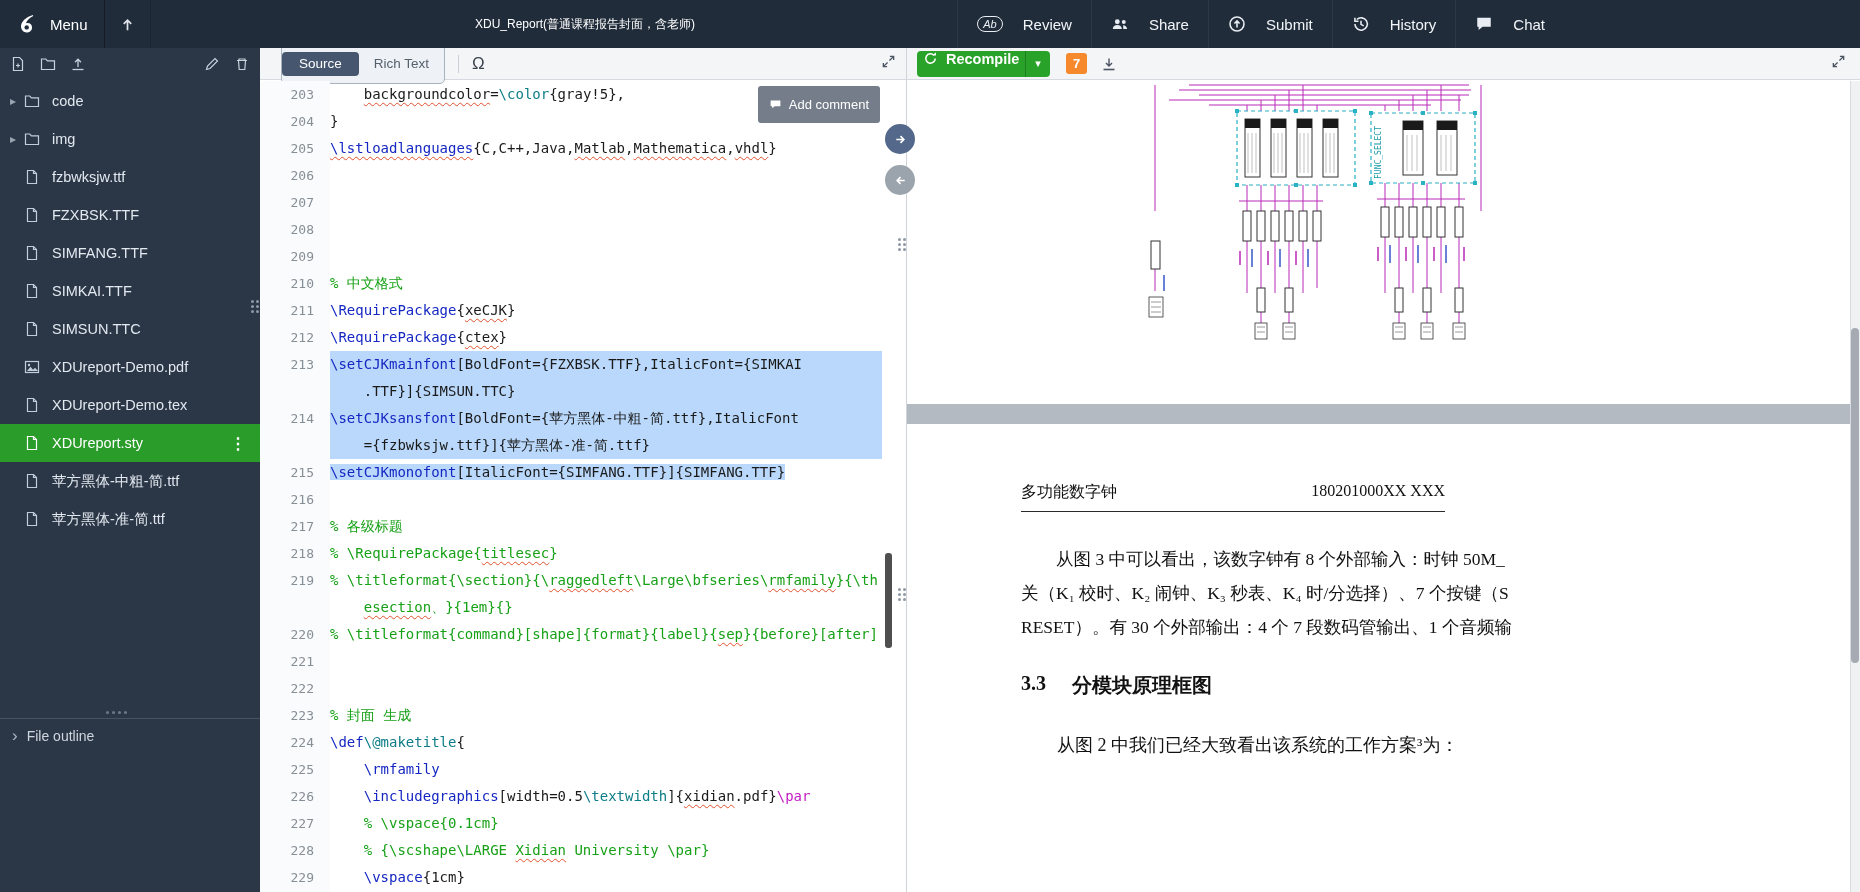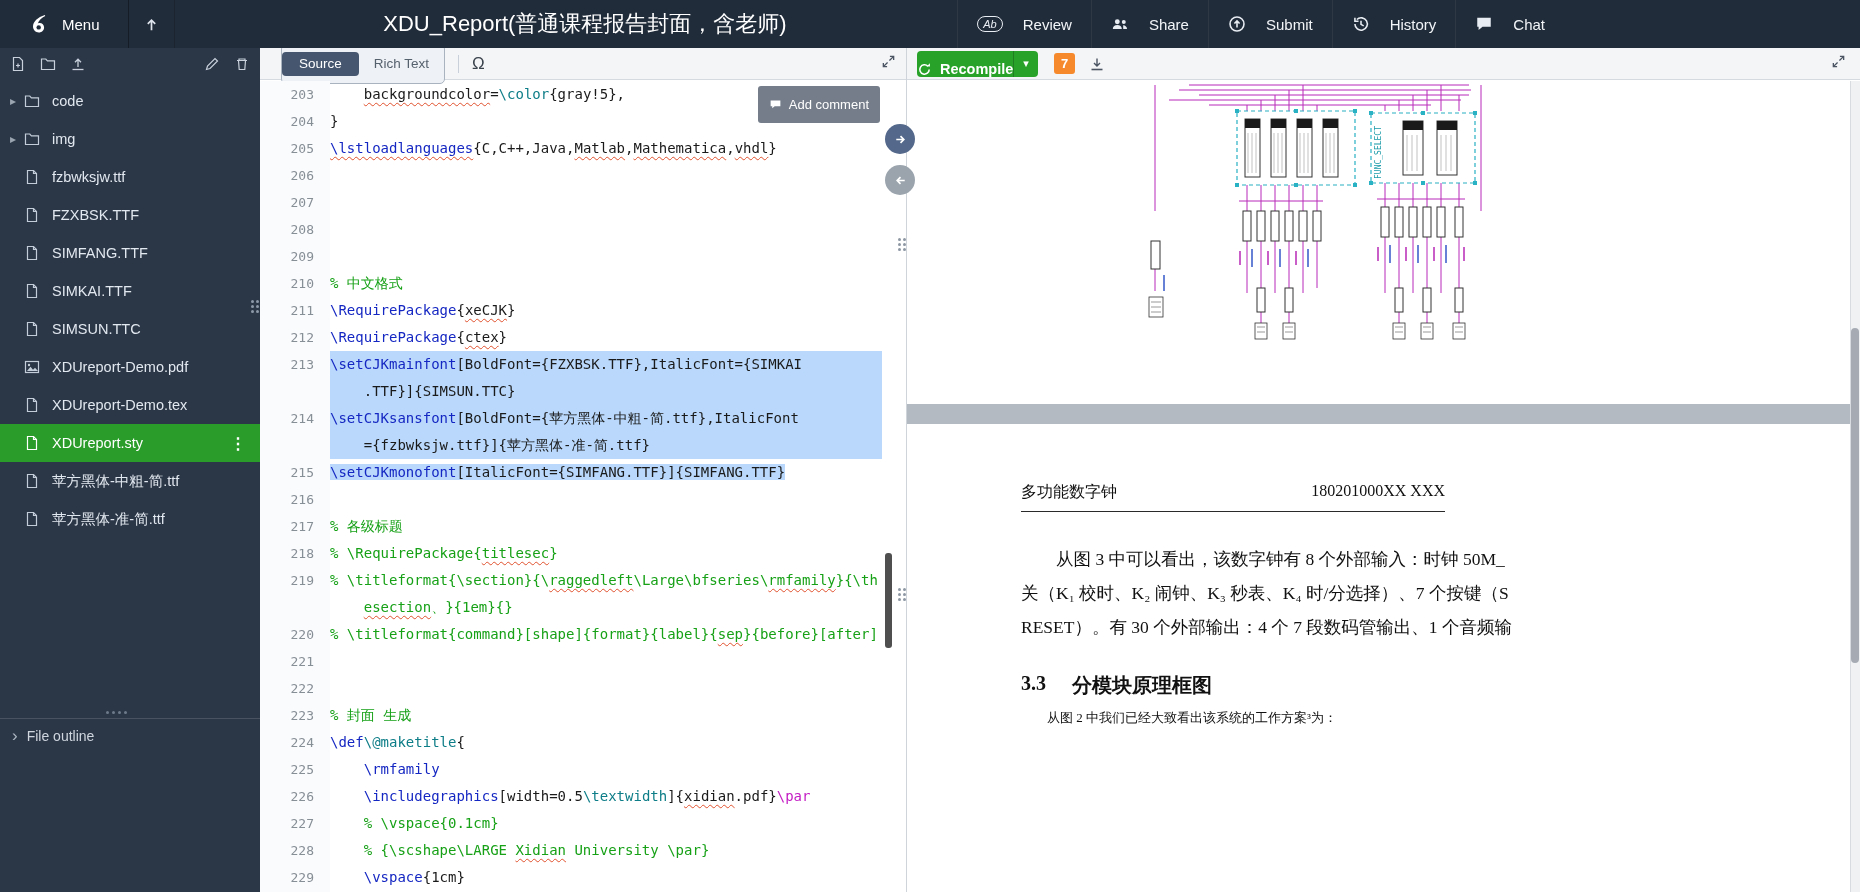--- a/index.html
+++ b/index.html
@@ -2,26 +2,26 @@
 <html><head>
 <meta charset="utf-8">
 <style>
   *{margin:0;padding:0;box-sizing:border-box}
   html,body{width:1860px;height:892px;overflow:hidden;background:#fff;
     font-family:"Liberation Sans",sans-serif;}
   .app{position:relative;width:1860px;height:892px;overflow:hidden}
 
   
   .header{position:absolute;top:0;left:0;right:0;height:48px;background:#212c3a;color:#fff;display:flex;align-items:stretch;z-index:30}
-  .menu-btn{display:flex;align-items:center;gap:10px;padding:0 28px;border-right:1px solid rgba(0,0,0,.35);cursor:pointer}
+  .menu-btn{display:flex;align-items:center;gap:10px;padding:0 16px;border-right:1px solid rgba(0,0,0,.35);cursor:pointer}
   .menu-btn svg{width:24px;height:24px;color:#fff}
   .menu-label{font-size:15px}
   .hd-up{display:flex;align-items:center;justify-content:center;width:46px;border-right:1px solid rgba(0,0,0,.18);cursor:pointer}
   .hd-up svg{width:17px;height:17px;color:#dfe5ec}
-  .hd-title{position:absolute;left:300px;width:570px;top:0;height:48px;line-height:48px;text-align:center;font-size:22px;color:#fff;white-space:nowrap;overflow:hidden}
+  .hd-title{position:absolute;left:300px;width:570px;top:0;height:48px;line-height:48px;text-align:center;font-size:12px;color:#fff;white-space:nowrap;overflow:hidden}
   .hd-right{position:absolute;right:296px;top:0;height:48px;display:flex;align-items:stretch}
   .hd-item{display:flex;align-items:center;gap:20px;padding:0 19px;font-size:15px;color:#f2f5f8;border-left:1px solid rgba(255,255,255,.06);cursor:pointer}
   .hd-item svg{width:18px;height:18px;color:#e8edf3}
   .rev-ic{font-size:11px;font-style:italic;border:1.5px solid #e8edf3;border-radius:9px;padding:0 5px;line-height:14px;color:#e8edf3}
 
   
   .sidebar{position:absolute;top:48px;left:0;width:260px;bottom:0;background:#2b3647;color:#dde4ec;z-index:5}
   .side-toolbar{height:32px;display:flex;align-items:center;padding:0 10px;gap:14px}
   .side-toolbar svg{width:16px;height:16px;color:#c8d1dc;cursor:pointer}
   .side-toolbar .spacer{flex:1}
@@ -76,37 +76,37 @@
   .pd-btn svg{width:15px;height:15px;color:#fff}
   .pd-btn.b1{top:124px;background:#53688a}
   .pd-btn.b2{top:165px;background:#9ba4ad}
   .grip-pdf{position:absolute;left:898px;display:grid;grid-template-columns:3px 3px;gap:2px;z-index:40}
   .grip-pdf i{width:3px;height:3px;border-radius:50%;background:#8d97a3}
 
   
   .pdf-pane{position:absolute;top:48px;left:906px;right:0;bottom:0;background:#fff;border-left:1px solid #cfd4da}
   .pdf-toolbar{height:32px;background:#f4f5f7;border-bottom:1px solid #d5dae1;display:flex;align-items:center}
   .recompile{display:flex;align-items:stretch;height:26px;margin-left:10px;border-radius:4px;overflow:hidden;background:#28a228;color:#fff;cursor:pointer}
-  .rc-main{display:flex;align-items:flex-end;gap:8px;padding:0 0;font-size:14.5px;font-weight:bold}
+  .rc-main{display:flex;align-items:flex-start;gap:8px;padding:0 6px;font-size:14.5px;font-weight:bold}
   .rc-main svg{width:15px;height:15px;color:#fff}
   .rc-caret{display:flex;align-items:center;padding:0 9px;border-left:1px solid rgba(0,0,0,.22);font-size:11px}
   .logbadge{margin-left:16px;background:#f6892c;color:#fff;font-weight:bold;font-size:13px;border-radius:3px;padding:3px 7px;cursor:pointer}
   .dl-btn{margin-left:14px;cursor:pointer;display:flex}
   .dl-btn svg{width:16px;height:16px;color:#4a5462}
   .pdf-expand{margin-left:auto;margin-right:14px;cursor:pointer}
 
   .pdf-view{position:absolute;top:33px;left:0;right:10px;bottom:0;background:#b4bac1;overflow:hidden}
   .page1{position:absolute;top:0;left:0;right:0;height:323px;background:#fff;overflow:hidden}
   .page2{position:absolute;top:343px;left:0;right:0;bottom:0;background:#fff;overflow:hidden}
   .circuit{position:absolute;top:2px;left:212px}
   .p2pad{padding:58px 0 0 114px;font-family:"Liberation Serif","DejaVu Serif",serif;color:#111}
   .p2head{display:flex;justify-content:space-between;width:424px;font-size:16px;padding-bottom:8px;border-bottom:1px solid #2a2a2a}
   .p2para{margin-top:30px;font-size:17.5px;line-height:34px;white-space:pre;width:540px}
   .p2h2{margin-top:28px;font-size:20px;font-weight:bold;display:flex;gap:26px}
-  .p2p2{margin-top:10px;font-size:13px;white-space:pre}
+  .p2p2{margin-top:34px;font-size:18px;white-space:pre}
   .pdf-sb{position:absolute;right:0;top:33px;bottom:0;width:10px;background:#eff1f3;border-left:1px solid #d8dce1}
   .pdf-thumb{position:absolute;right:1px;top:247px;width:8px;height:335px;background:#a6abb3;border-radius:4px;cursor:pointer}
 </style>
 </head>
 <body>
 
 <svg width="0" height="0" style="position:absolute">
   <defs>
     <symbol id="i-logo" viewBox="0 0 24 24">
         <path d="M16.9 3C9.6 5.3 5 9.7 5 14.6c0 3.4 2.6 5.9 5.8 5.9 3 0 5.3-2.2 5.3-5 0-2.6-1.9-4.5-4.4-4.5-.7 0-1.3.1-1.9.4 1.1-3 3.7-5.7 7.4-7.4z" fill="currentColor"></path>

